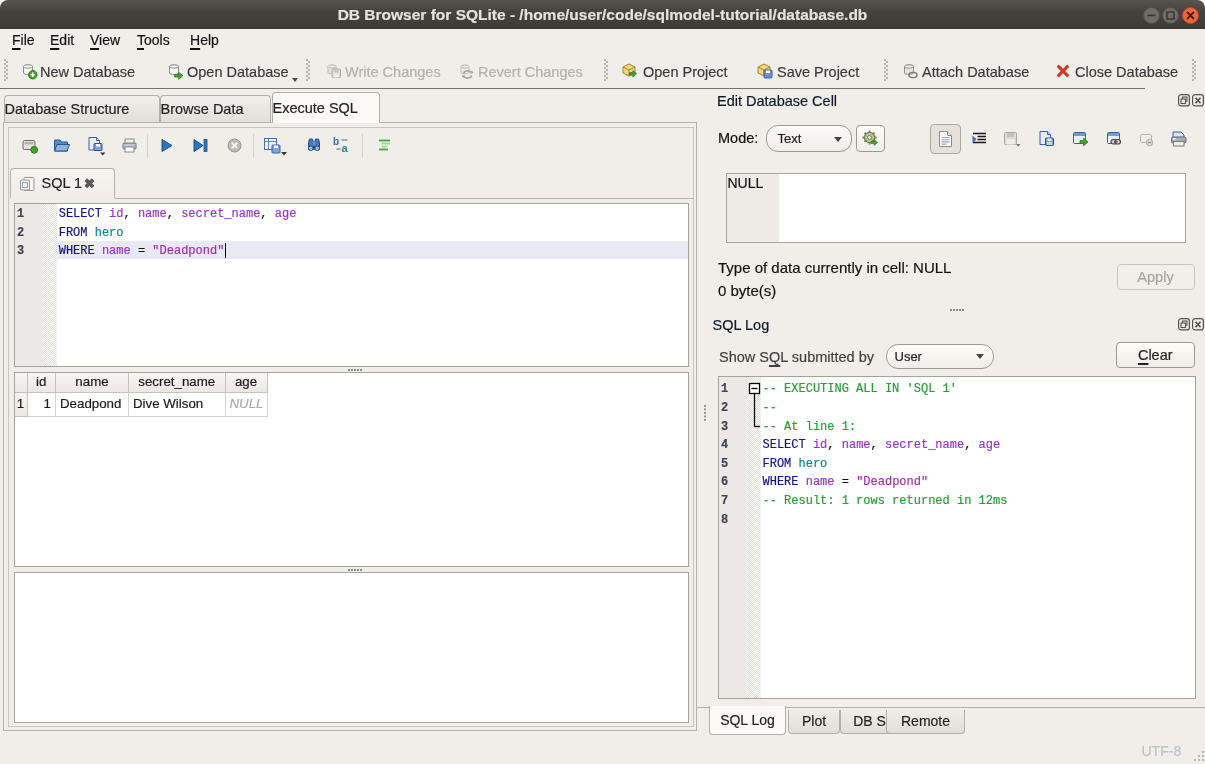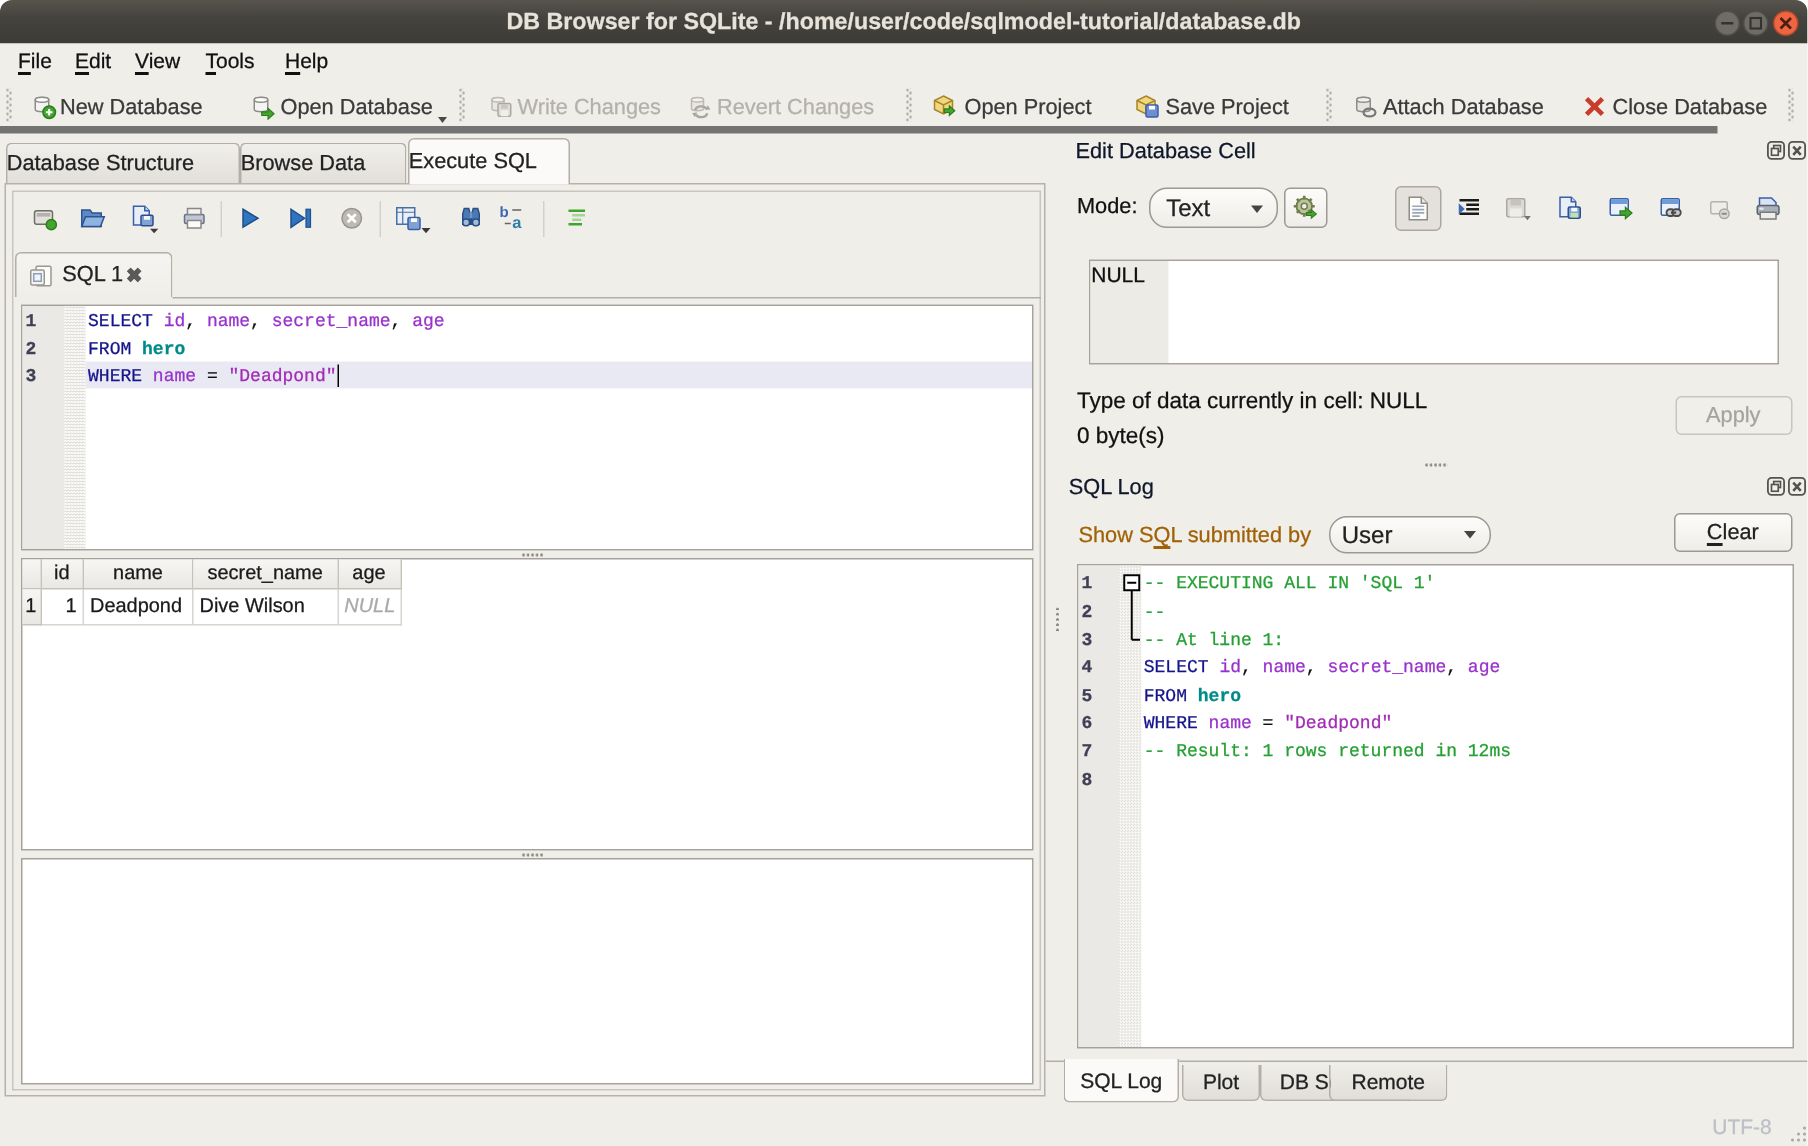--- a/index.html
+++ b/index.html
@@ -2,43 +2,43 @@
 <html><head><meta charset="utf-8">
 <style>
 *{margin:0;padding:0;box-sizing:border-box}
 html,body{width:1205px;height:764px;background:#fff;overflow:hidden}
 body{font-family:"Liberation Sans",sans-serif;position:relative;-webkit-text-stroke:0.18px}
 .abs{position:absolute}
 .mono{font-family:"Liberation Mono",monospace}
 .kw{color:#14148C;font-weight:normal}
 .idn{color:#9932CC}
 .str{color:#A32BB5}
-.tbl{color:#008B8B;font-weight:bold}
+.tbl{color:#008B8B;font-weight:normal}
 .com{color:#25A033}
 #win{position:absolute;left:0;top:0;width:1205px;height:764px;background:#F0EEE9;border-radius:8px 8px 0 0}
 #titlebar{position:absolute;left:0;top:0;width:1205px;height:29px;border-radius:8px 8px 0 0;
  background:linear-gradient(180deg,#56544d 0%,#45433d 40%,#3d3b36 100%)}
 #titlebar .t{position:absolute;left:0;right:0;top:5.5px;text-align:center;color:#E7E3DA;font-size:15.5px;font-weight:bold}
 .wbtn{position:absolute;top:6.5px;width:17px;height:17px;border-radius:50%}
 .uline{text-decoration:underline;text-underline-offset:2.5px;text-decoration-thickness:1.8px}
 #menubar{position:absolute;left:0;top:29px;width:1205px;height:22px;background:#F0EEE9}
 .mitem{position:absolute;top:3px;font-size:14px;color:#111}
-#toolbar{position:absolute;left:0;top:51px;width:1145px;height:38px;background:#F0EEE9;border-bottom:5px solid #737373}
+#toolbar{position:absolute;left:0;top:51px;width:1145px;height:38px;background:#F0EEE9;border-bottom:1px solid #737373}
 .tbtext{position:absolute;top:13px;font-size:14.5px;color:#3a3a3a;white-space:nowrap}
 .tbgray{color:#b4b1ab}
 .grip{position:absolute;width:4px;background-image:radial-gradient(circle at 1px 1px,#b5b2aa 0.8px,transparent 1px),radial-gradient(circle at 3px 3px,#b5b2aa 0.8px,transparent 1px);background-size:4px 4px}
 .vsep{position:absolute;width:1px;background:#D4D1CA}
 .tab{position:absolute;font-size:14.5px;color:#222;text-align:left;border:1px solid #B3AFA8;border-bottom:none;border-radius:4px 4px 0 0;background:linear-gradient(180deg,#F1EFEB,#E2DFDA)}
 .tabactive{background:#FBFAF8}
 .btab.tabactive{background:#FBFAF8}
 .btab{position:absolute;font-size:14px;color:#222;text-align:center;border:1px solid #B3AFA8;border-top:none;border-radius:0 0 4px 4px;background:linear-gradient(180deg,#EFEDE8,#E1DED9)}
 .frame{position:absolute;border:1px solid #B6B2AB}
 .white{position:absolute;border:1px solid #A5A29C;background:#fff}
 .dith{background-image:conic-gradient(#fff 90deg,#E3E0DB 90deg 180deg,#fff 180deg 270deg,#E3E0DB 270deg);background-size:2px 2px}
-.combo{position:absolute;border:1px solid #9C9993;border-radius:12px;background:linear-gradient(180deg,#FDFCFA,#EFEDE8);font-size:16px;color:#222}
+.combo{position:absolute;border:1px solid #9C9993;border-radius:12px;background:linear-gradient(180deg,#FDFCFA,#EFEDE8);font-size:13px;color:#222}
 .combo .arr{position:absolute;right:9px;top:50%;margin-top:-2px;width:0;height:0;border-left:4px solid transparent;border-right:4px solid transparent;border-top:5px solid #444}
 .btn{position:absolute;border:1px solid #9C9993;border-radius:4px;background:linear-gradient(180deg,#FDFCFA,#EFEDE8);font-size:14.5px;color:#222;text-align:center}
 .btndis{border:1px solid #C9C5BE;background:#F1EFEA;color:#A6A39D}
 .dots-h{position:absolute;height:2px;background-image:radial-gradient(circle at 1px 1px,#8E8B83 0.9px,transparent 1px);background-size:3px 2px}
 .dots-v{position:absolute;width:2px;background-image:radial-gradient(circle at 1px 1px,#8E8B83 0.9px,transparent 1px);background-size:2px 3.5px}
 .docktitle{position:absolute;font-size:14.5px;color:#0f172a}
 .cl{position:absolute;white-space:pre}
 </style></head>
 <body>
 <div id="win">
@@ -317,21 +317,21 @@
 <div class="docktitle" style="left:712.5px;top:316.5px">SQL Log</div>
 <svg class="abs" style="left:1177.5px;top:317.5px" width="12" height="13">
       <rect x="0.6" y="0.6" width="10.8" height="11.3" rx="2.5" fill="none" stroke="#55534E" stroke-width="1.2"></rect>
       <rect x="4.5" y="3" width="4.5" height="4" fill="none" stroke="#55534E" stroke-width="1.1"></rect>
       <rect x="3" y="5" width="4.5" height="4.5" fill="#F2F0EB" stroke="#55534E" stroke-width="1.1"></rect>
     </svg>
 <svg class="abs" style="left:1191.5px;top:317.5px" width="12" height="13">
       <rect x="0.6" y="0.6" width="10.8" height="11.3" rx="2.5" fill="none" stroke="#55534E" stroke-width="1.2"></rect>
       <path d="M3.5 3.7 L8.5 9.3 M8.5 3.7 L3.5 9.3" stroke="#55534E" stroke-width="1.7"></path>
     </svg>
-<div class="abs" style="left:719px;top:348.5px;font-size:14.5px;color:#a16207">Show S<span class="uline">Q</span>L submitted by</div>
+<div class="abs" style="left:719px;top:348.5px;font-size:14.5px;color:#404040">Show S<span class="uline">Q</span>L submitted by</div>
 <div class="combo" style="left:885.5px;top:343.5px;width:108px;height:25px">
       <span style="position:absolute;left:8px;top:4px">User</span>
       <span class="arr"></span>
     </div>
 <div class="btn" style="left:1116px;top:342px;width:78.5px;height:26px;padding-top:4px"><span class="uline">C</span>lear</div>
 <div class="white" style="left:717.5px;top:375.5px;width:478.5px;height:323.5px"></div>
 <div class="abs" style="left:718.5px;top:376.5px;width:27.5px;height:321.5px;background:#EBE9E5"></div>
 <div class="abs dith" style="left:746px;top:376.5px;width:14.5px;height:321.5px"></div>
 <div class="cl mono" style="left:721px;top:380.2px;font-size:12px;line-height:18.66px;font-weight:bold;color:#3F3F55">1
 2

